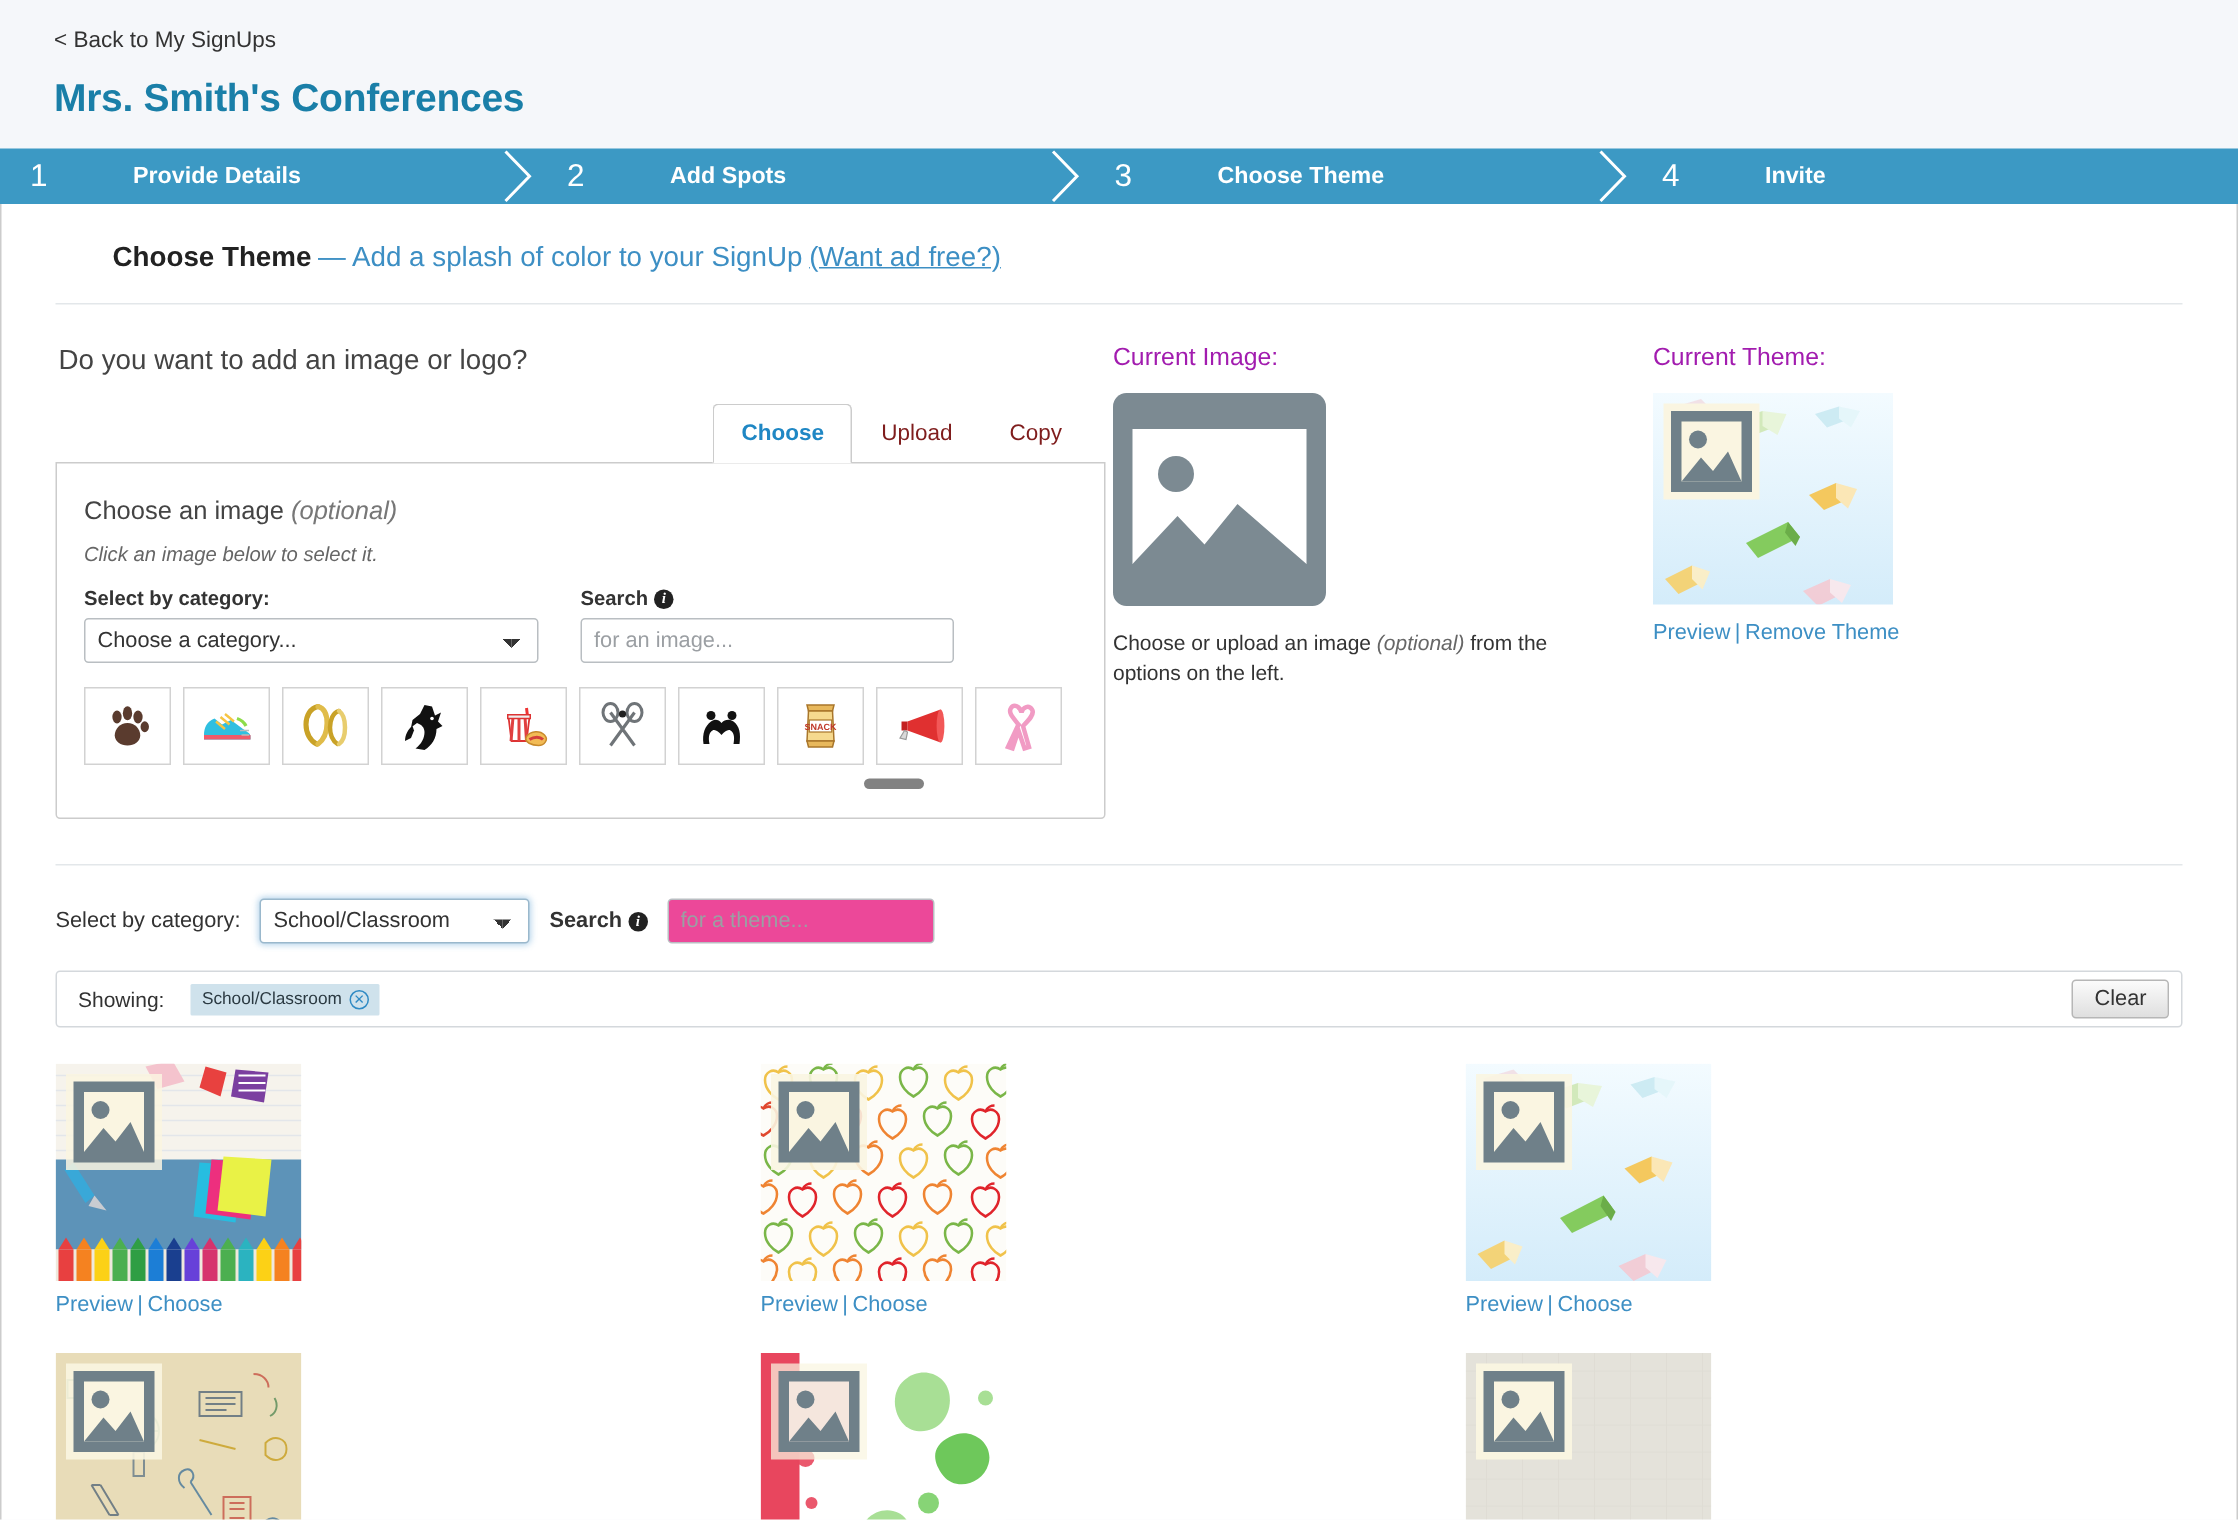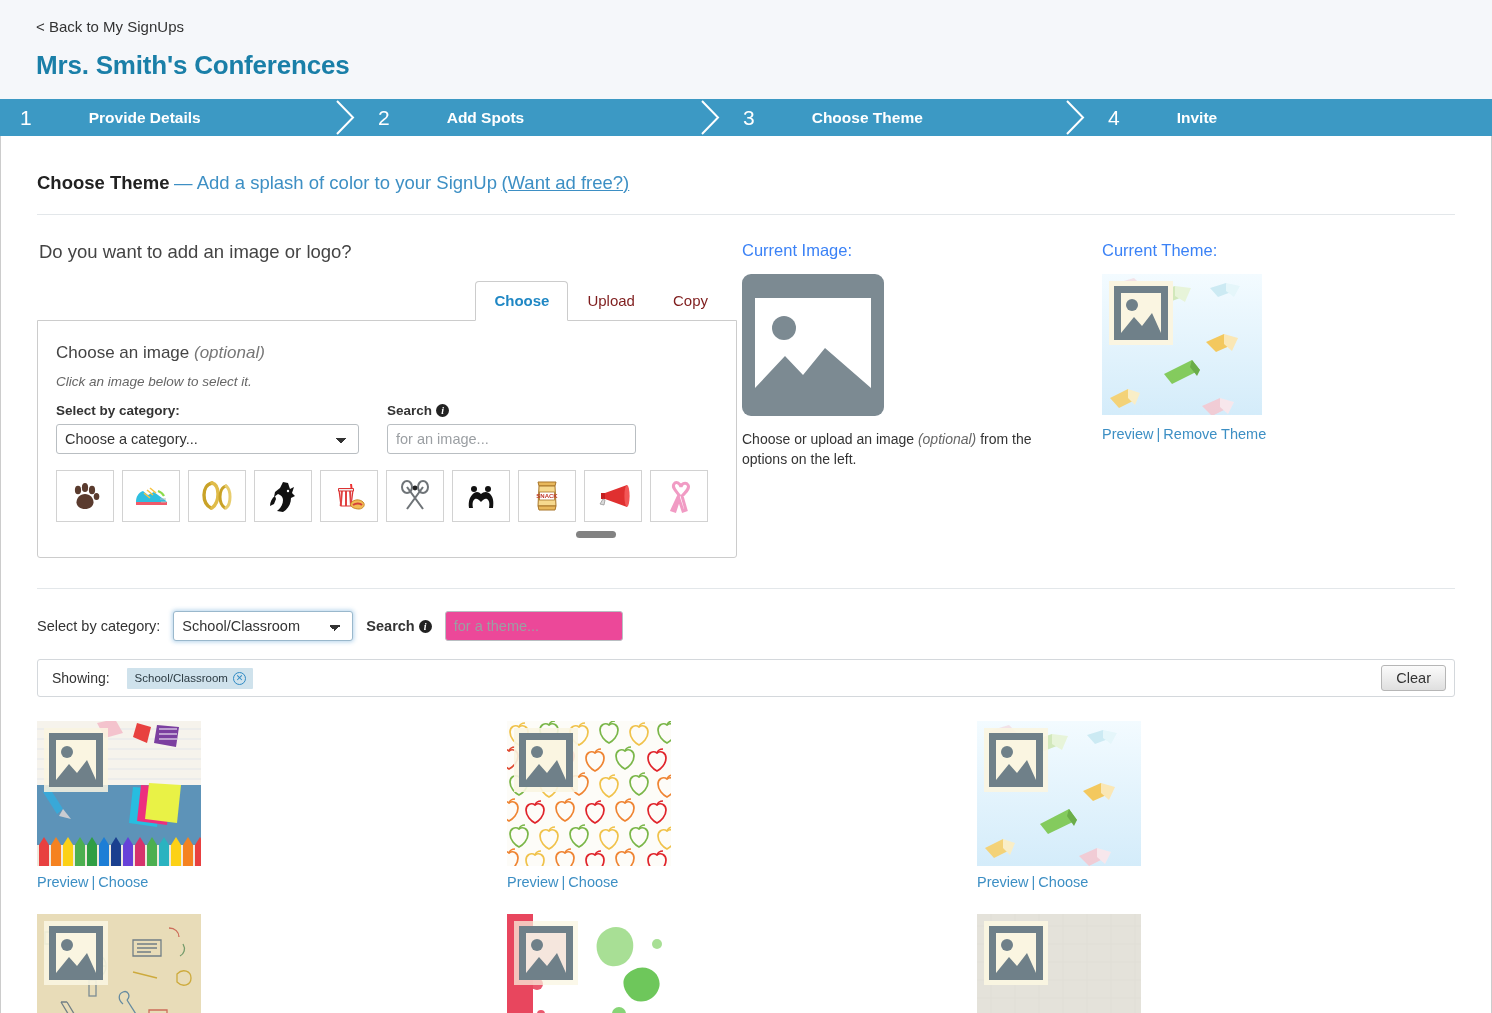--- a/index.html
+++ b/index.html
@@ -43,21 +43,22 @@
   }
   .step .chev svg { display:block; }
 
   
   .card {
     background:#fff; border-left:1px solid #ccc; border-right:1px solid #ccc;
     border-bottom:1px solid #ccc;
     min-height:860px;
   }
   .section-head {
-    padding:36px 36px 0 36px;
+    padding:24px 36px 0 36px;
+    margin-left:38px;
   }
   .section-head .h {
     font-size:18.5px; color:#222; font-weight:bold; display:inline;
   }
   .section-head .sub {
     font-size:18.5px; color:#3d8fc4; display:inline; font-weight:normal;
   }
   .section-head .adfree { color:#3d8fc4; text-decoration:underline; }
   .hr { height:1px; background:#e3e7ea; margin:20px 36px 0 36px; }
 
@@ -123,21 +124,21 @@
     cursor:pointer;
   }
   .thumb svg, .thumb span { display:block; }
   .scroll-track { margin:9px 18px 0 18px; height:8px; position:relative; }
   .scroll-thumb {
     position:absolute; left:520px; top:0; width:40px; height:7px;
     background:#828282; border-radius:4px;
   }
 
   
-  .col-lab { font-size:16.5px; color:#3b82f6; margin:0 0 14px 0; }
+  .col-lab { font-size:16.5px; color:#a21caf; margin:0 0 14px 0; }
   .ph-box { }
   .ph-cap { font-size:14px; color:#333; line-height:1.45; margin-top:9px; width:305px; }
   .ph-cap i { color:#666; }
 
   .theme-cur {
     width:160px; height:141px; position:relative; overflow:hidden;
     background:linear-gradient(#eaf6fd,#d9eefb);
   }
   .links { margin-top:11px; font-size:14.5px; }
   .links a { color:#3d8fc4; text-decoration:none; cursor:pointer; }

